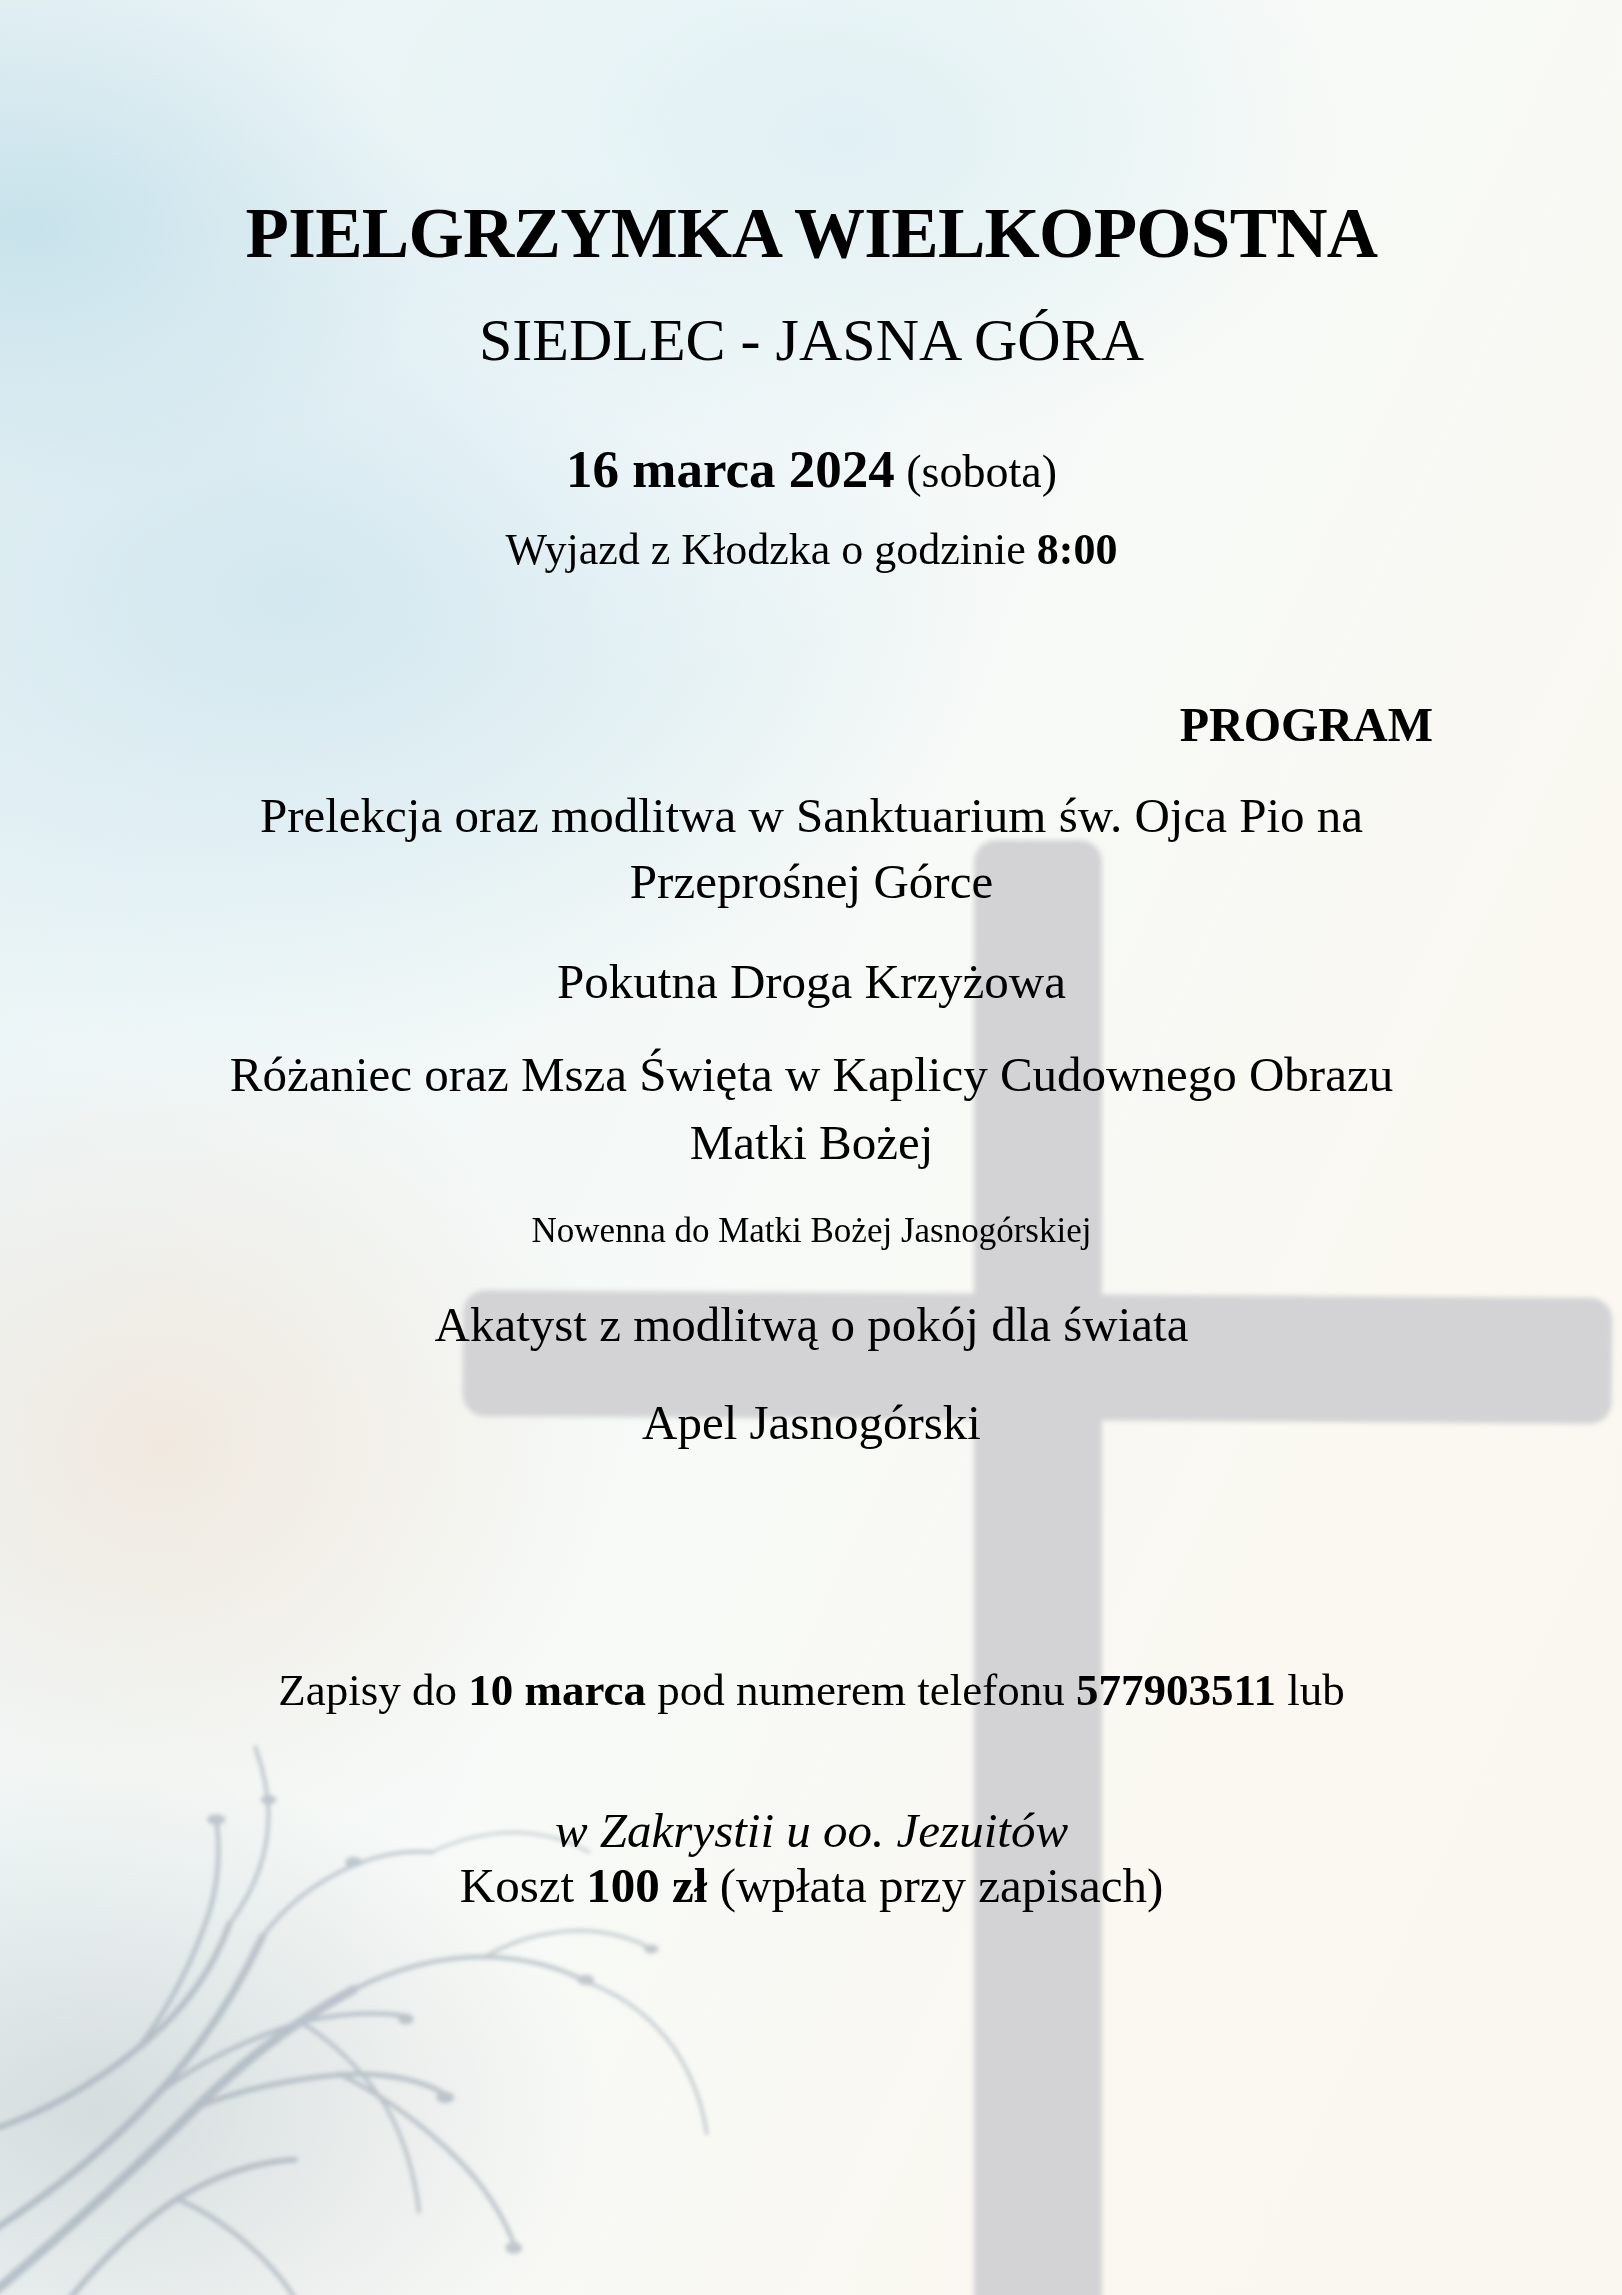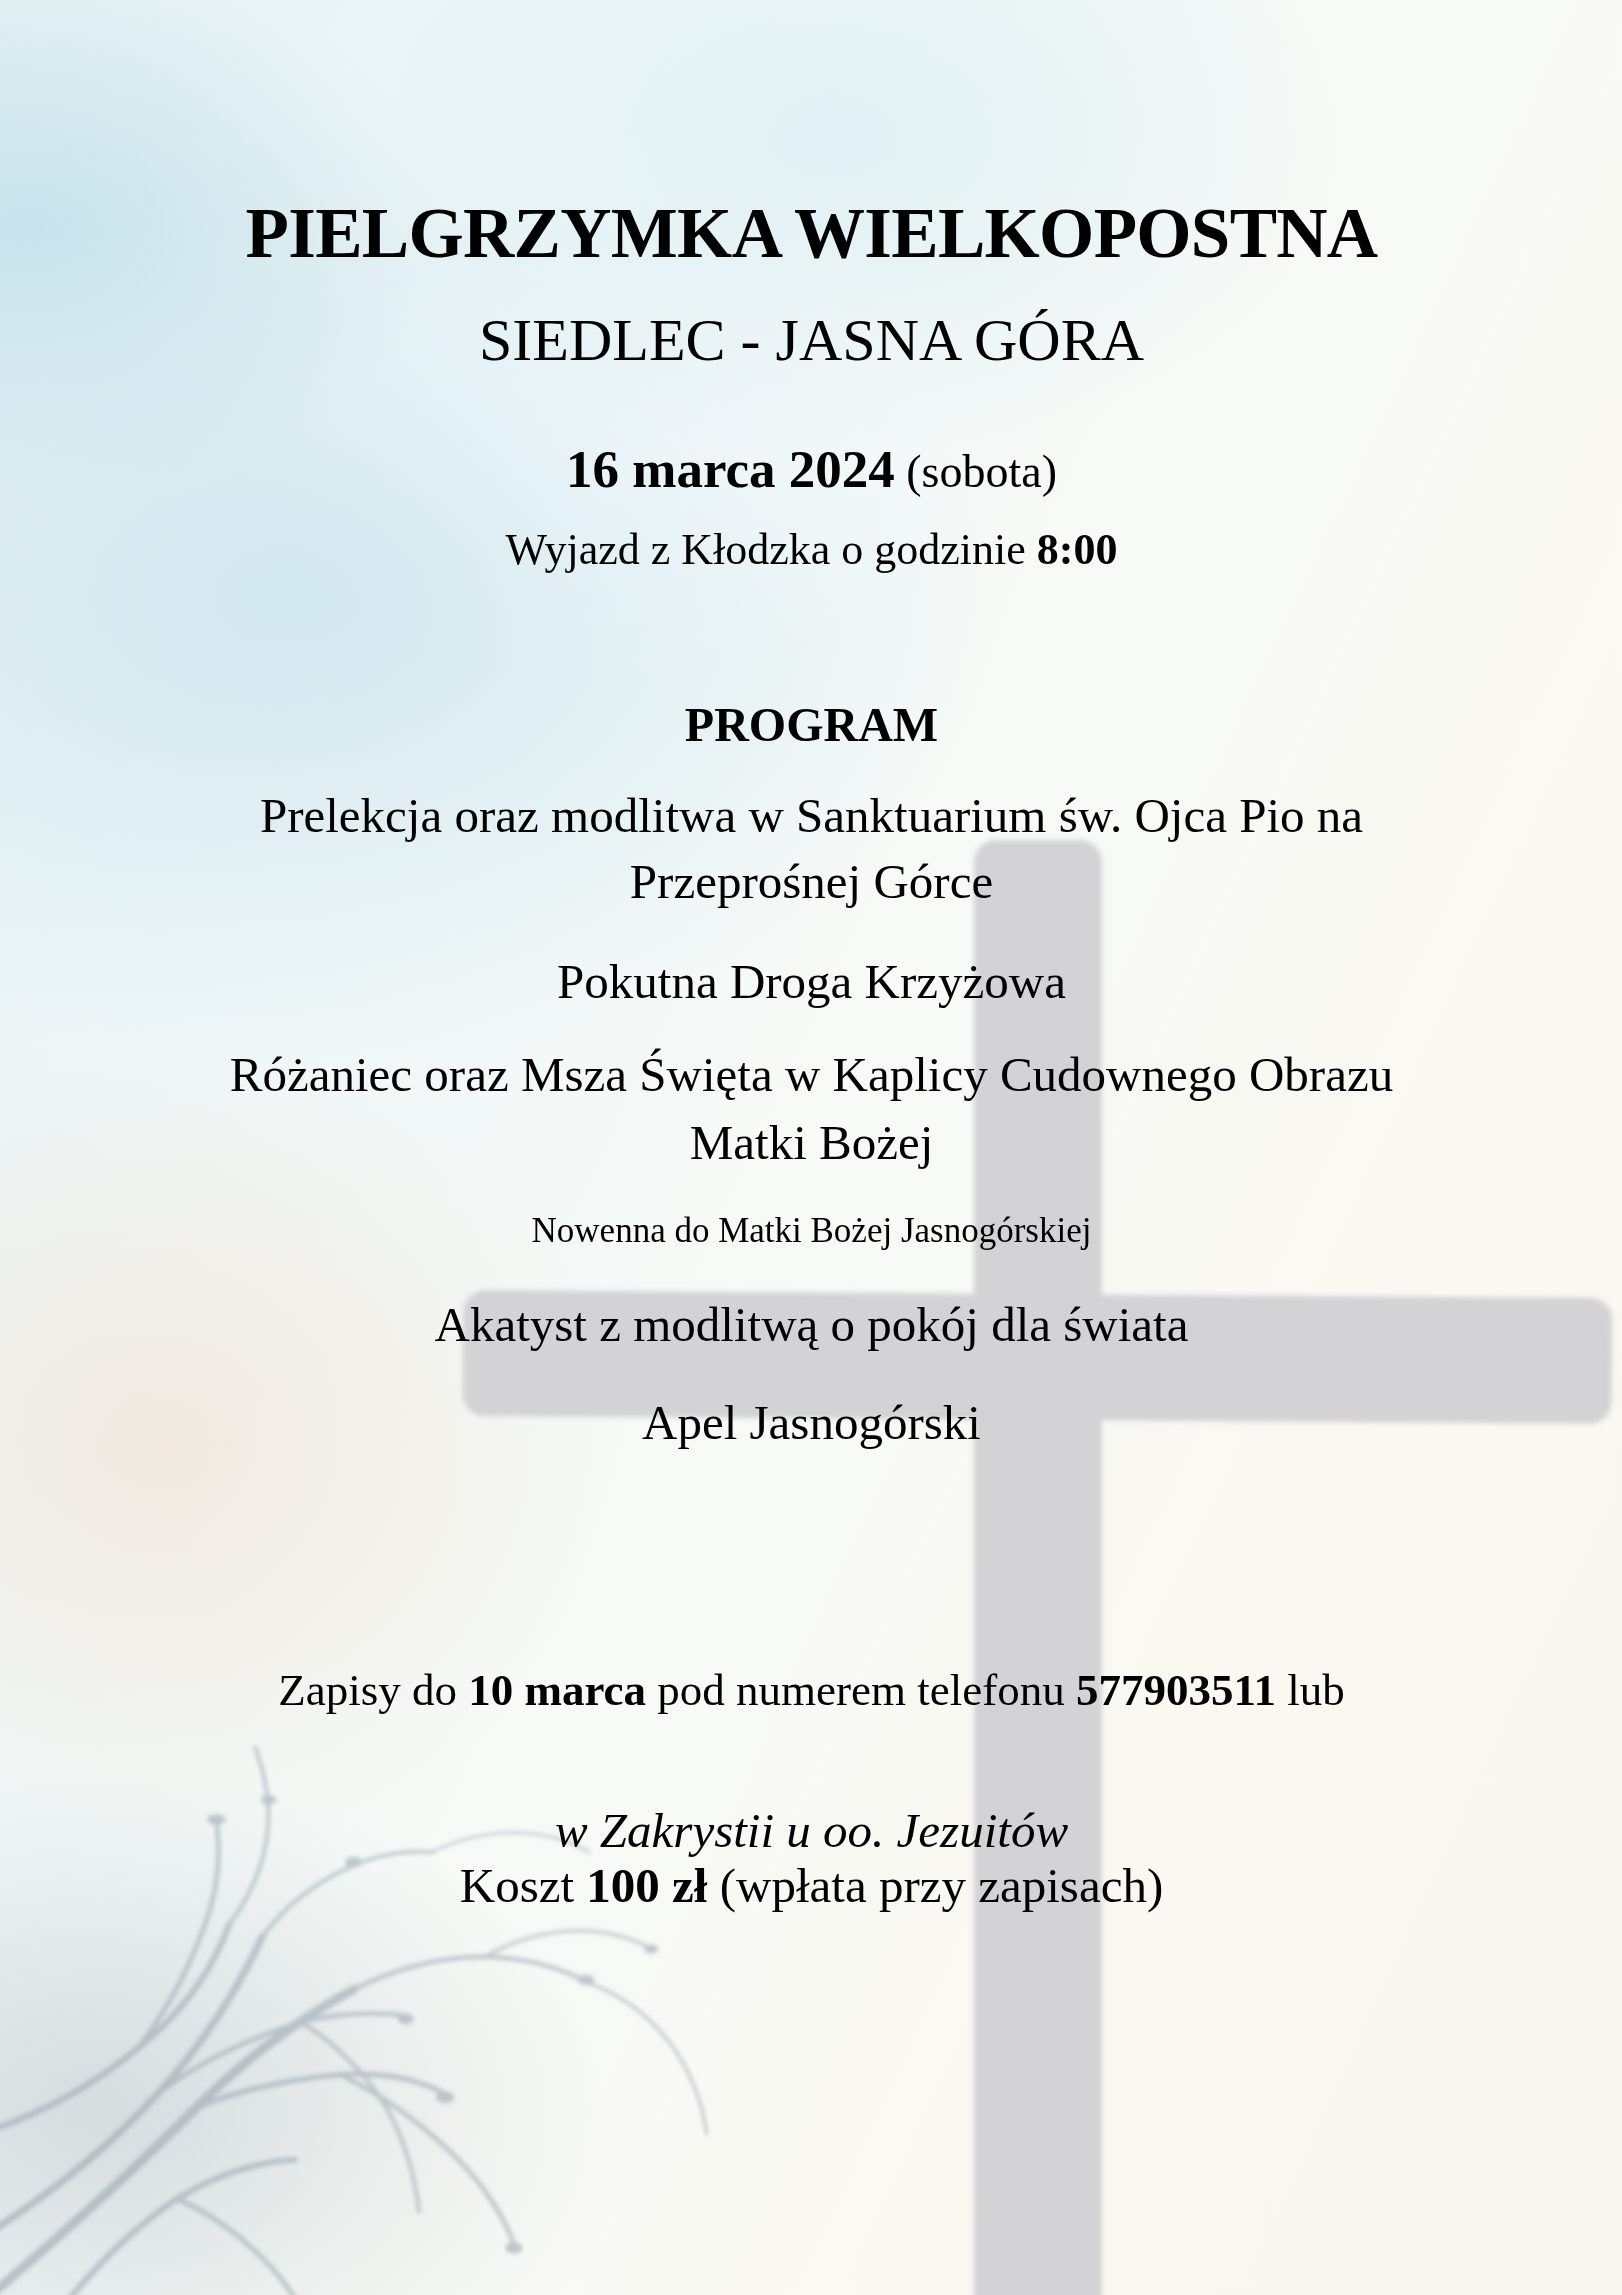--- a/index.html
+++ b/index.html
@@ -34,21 +34,21 @@
   .line{
     position:absolute;left:190px;width:1243px;
     text-align:center;white-space:pre-line;
   }
   .b{font-weight:bold;}
   .title      {top:191px; font-size:71px;line-height:85px;font-weight:bold;letter-spacing:-0.7px;}
   .subtitle   {top:303px; font-size:60px; line-height:75px;}
   .dateline   {top:437px; font-size:53px; line-height:65px;font-weight:bold;}
   .date-note  {font-size:46px;font-weight:normal;}
   .departure  {top:520px; font-size:44px; line-height:60px;}
-  .prog-head  {top:693px;font-size:48px; line-height:64px; font-weight:bold;}
+  .prog-head  {top:693px;font-size:48px; line-height:64px; font-weight:bold;text-align:right;}
   .prog0      {top:783px;font-size:49px; line-height:66px;}
   .prog1      {top:949px;font-size:49px; line-height:65px;}
   .prog2      {top:1041px;font-size:49px; line-height:68px;}
   .prog3      {top:1198px;font-size:35px; line-height:65px;}
   .prog4      {top:1292px;font-size:49px; line-height:65px;}
   .prog5      {top:1390px;font-size:49px; line-height:65px;}
   .signup     {top:1658px;font-size:45px; line-height:65px;}
   .sacristy   {top:1798px;font-size:49px; line-height:65px;font-style:italic;}
   .cost       {top:1853px;font-size:49px; line-height:65px;}
 </style>

